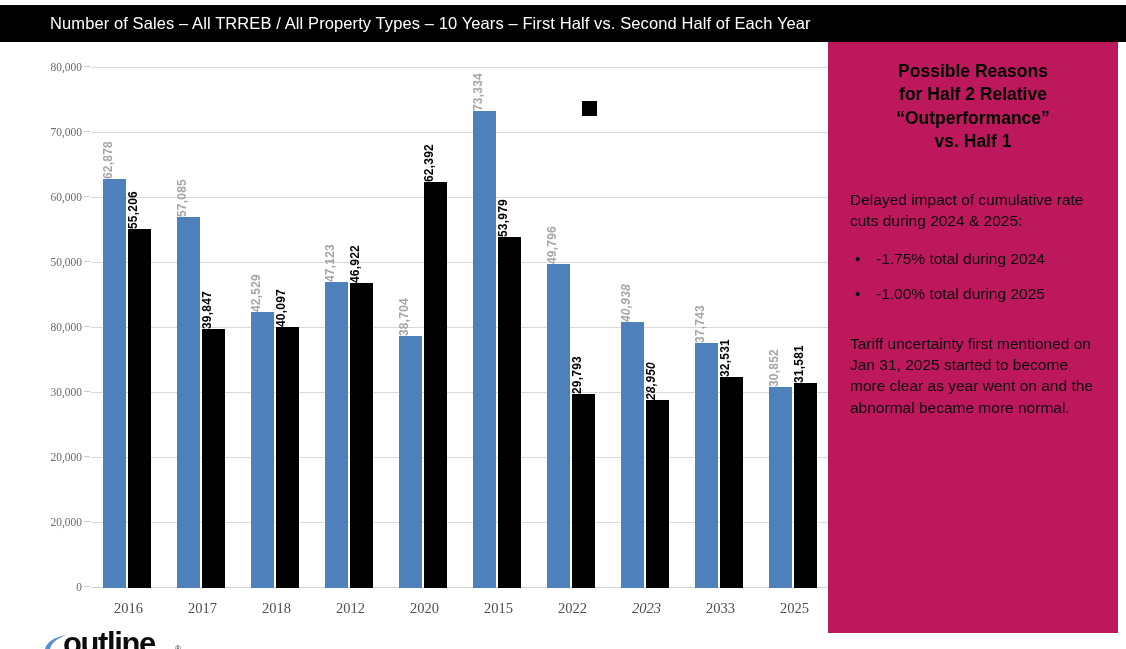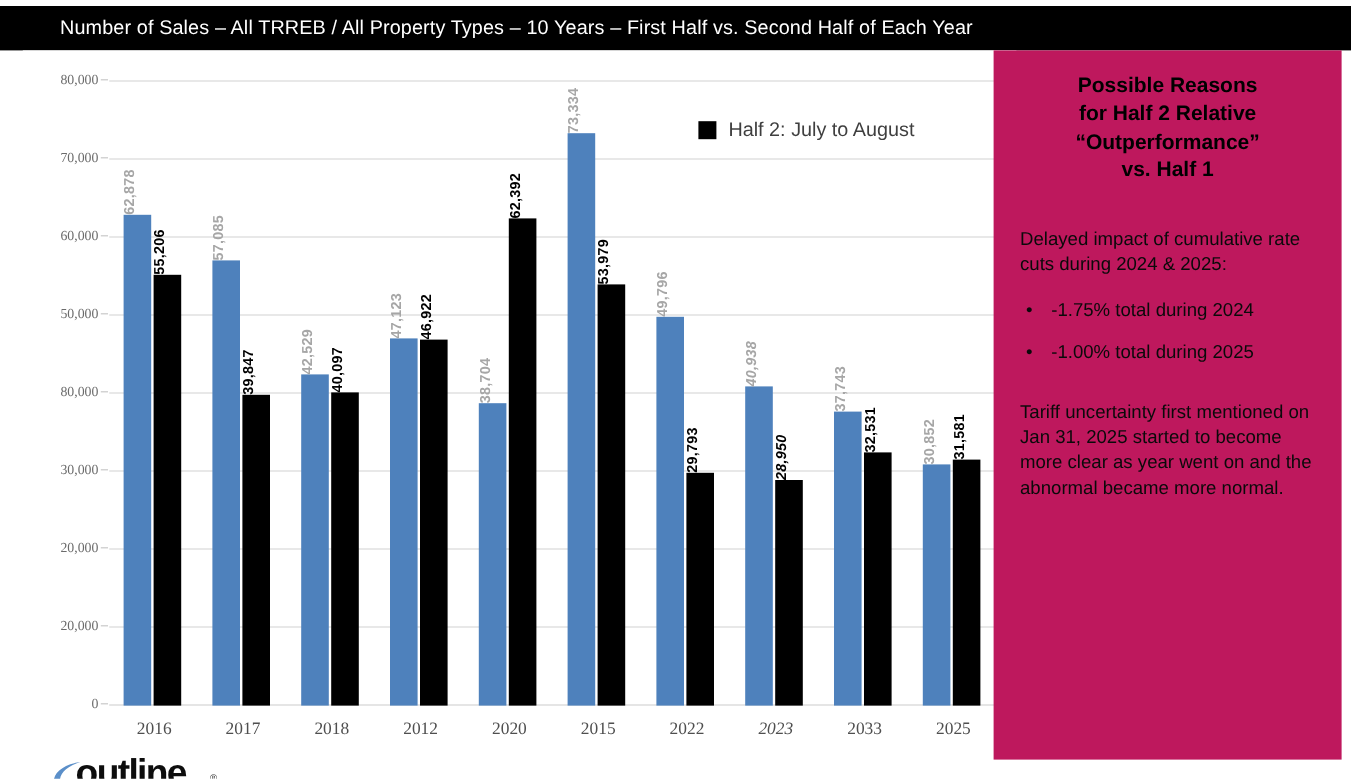--- a/index.html
+++ b/index.html
@@ -322,21 +322,20 @@
         <div class="bar h2" style="height: 205.276px; background: rgb(0, 0, 0);">
           <span class="bar-label" style="color: rgb(0, 0, 0);">31,581</span>
         </div>
         <div class="xtick-label">2025</div>
       </div>
     </div>
 
   <div id="legend">
     <div class="legend-row">
       <span class="legend-swatch" style="background: rgb(0, 0, 0);"></span>
-      <span class="legend-text">Half 2: July to August</span>
     </div>
   </div>
 
   <div id="logo">
     <svg id="logo-swoosh" width="30" height="34" viewBox="0 0 30 34">
       <path d="M26 3 C11 5, 2 13, 4 22 C5.5 28, 13 32, 22 32 C15 29.5, 9.5 25, 9 19 C8.5 12.5, 15 6.5, 26 3 Z" fill="#5b8fc9"></path>
     </svg>
     <div id="logo-word">outline</div>
     <div id="logo-reg">®</div>
 

